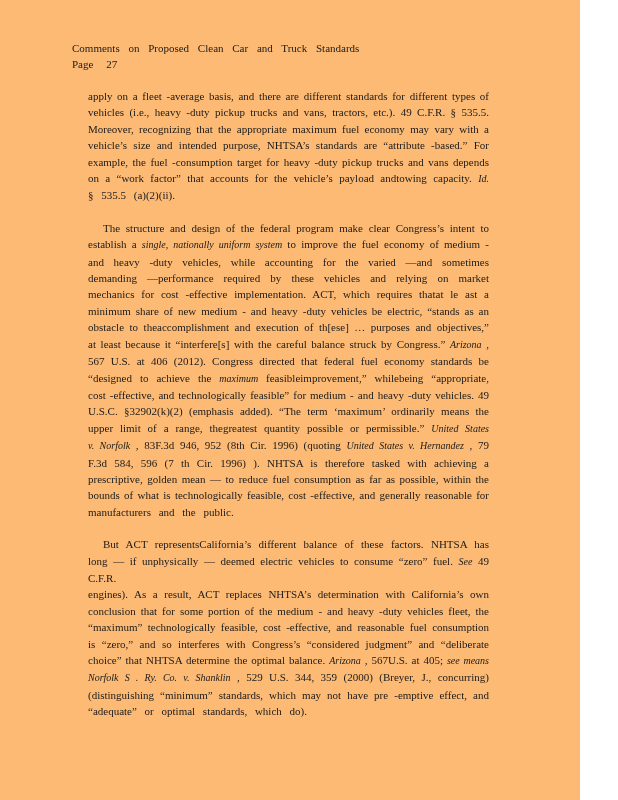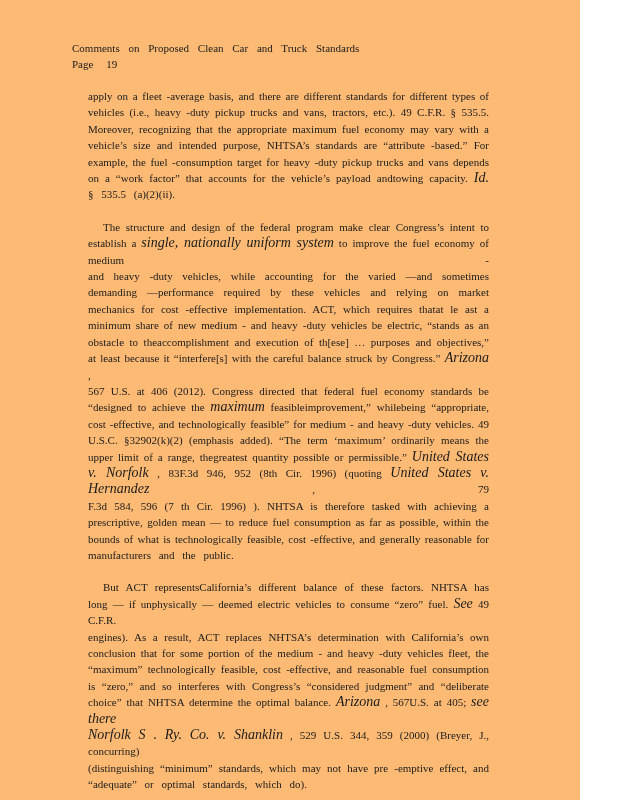--- a/index.html
+++ b/index.html
@@ -32,30 +32,30 @@
     word-spacing: 1px;
   }
   .line.last {
     text-align: right;
     text-align-last: left;
     word-spacing: 5px;
   }
   .para.indent .line:first-child { text-indent: 15px; }
   .it {
     font-style: italic;
-    font-size: 14px;
+    font-size: 10px;
   }
 </style>
 </head>
 <body>
 
 <div class="page">
   <div class="page-header">
     <div class="hdr-line">Comments on Proposed Clean Car and Truck Standards</div>
-    <div class="hdr-line pageno">Page 19</div>
+    <div class="hdr-line pageno">Page 27</div>
   </div>
   <div class="doc-body">
       <div class="para">
         <div class="line"><span>apply on a fleet -average basis, and there are different standards for different types of</span></div>
         <div class="line"><span>vehicles (i.e., heavy -duty pickup trucks and vans, tractors, etc.). 49 C.F.R. § 535.5.</span></div>
         <div class="line"><span>Moreover, recognizing that the appropriate maximum fuel economy may vary with a</span></div>
         <div class="line"><span>vehicle’s size and intended purpose, NHTSA’s standards are “attribute -based.” For</span></div>
         <div class="line"><span>example, the fuel -consumption target for heavy -duty pickup trucks and vans depends</span></div>
         <div class="line"><span>on a “work factor” that accounts for the vehicle’s payload andtowing capacity. </span><em class="it">Id.</em></div>
         <div class="line last"><span>§ 535.5 (a)(2)(ii).</span></div>
@@ -80,19 +80,19 @@
         <div class="line"><span>bounds of what is technologically feasible, cost -effective, and generally reasonable for</span></div>
         <div class="line last"><span>manufacturers and the public.</span></div>
       </div>
       <div class="para indent">
         <div class="line"><span>But ACT representsCalifornia’s different balance of these factors. NHTSA has</span></div>
         <div class="line"><span>long — if unphysically — deemed electric vehicles to consume “zero” fuel. </span><em class="it">See</em><span> 49 C.F.R.</span></div>
         <div class="line"><span>engines). As a result, ACT replaces NHTSA’s determination with California’s own</span></div>
         <div class="line"><span>conclusion that for some portion of the medium - and heavy -duty vehicles fleet, the</span></div>
         <div class="line"><span>“maximum” technologically feasible, cost -effective, and reasonable fuel consumption</span></div>
         <div class="line"><span>is “zero,” and so interferes with Congress’s “considered judgment” and “deliberate</span></div>
-        <div class="line"><span>choice” that NHTSA determine the optimal balance. </span><em class="it">Arizona</em><span> , 567U.S. at 405; </span><em class="it">see there</em></div>
+        <div class="line"><span>choice” that NHTSA determine the optimal balance. </span><em class="it">Arizona</em><span> , 567U.S. at 405; </span><em class="it">see means</em></div>
         <div class="line"><em class="it">Norfolk S . Ry. Co. v. Shanklin</em><span> , 529 U.S. 344, 359 (2000) (Breyer, J., concurring)</span></div>
         <div class="line"><span>(distinguishing “minimum” standards, which may not have pre -emptive effect, and</span></div>
         <div class="line last"><span>“adequate” or optimal standards, which do).</span></div>
       </div>
     </div>
 </div>
 
 </body></html>

